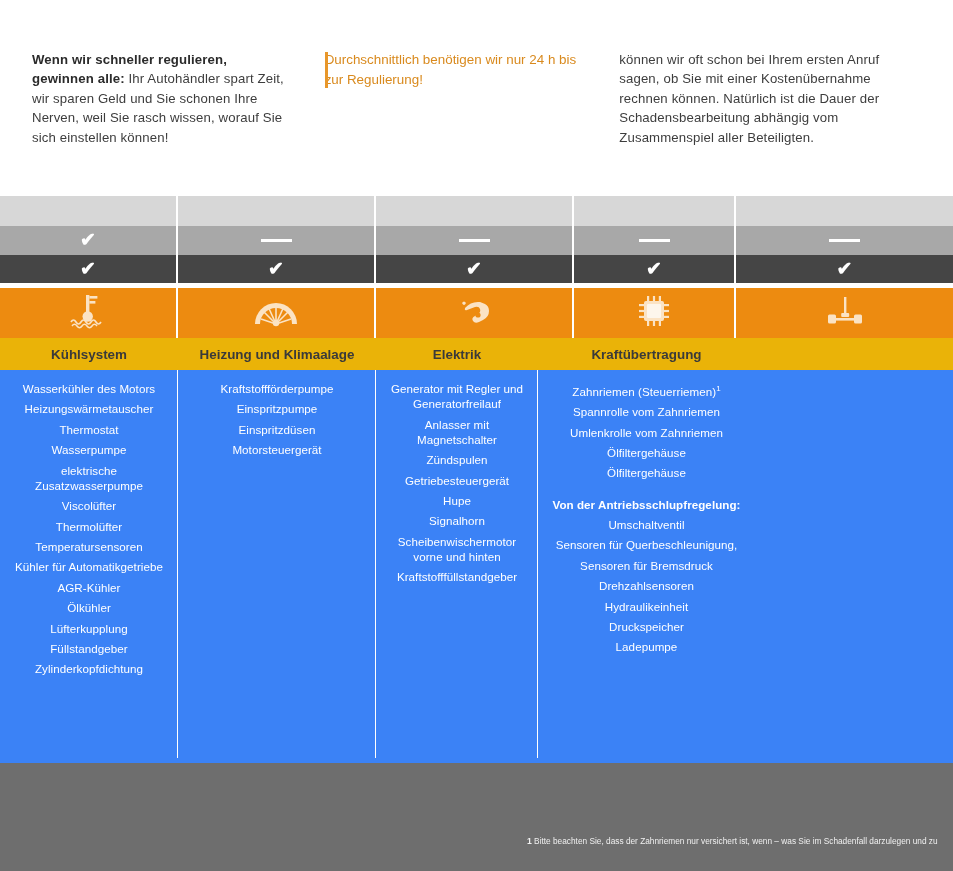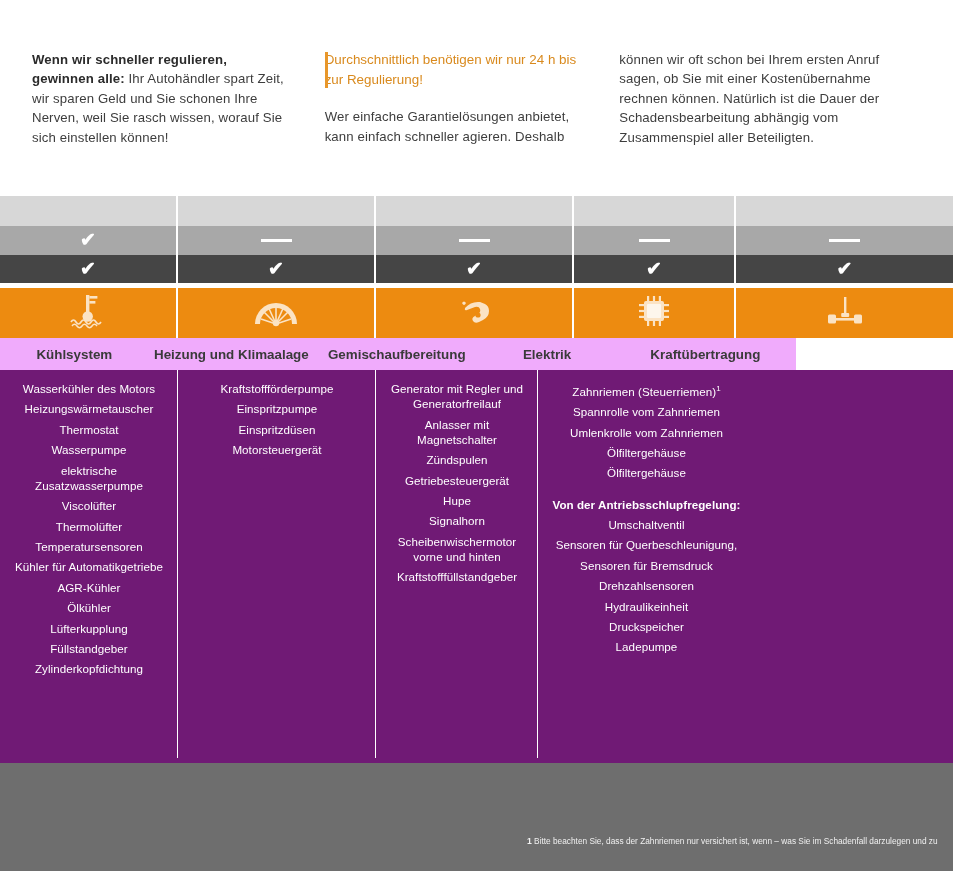--- a/index.html
+++ b/index.html
@@ -93,32 +93,32 @@
   .row-orange .cell {
     background: #ED8B10;
     height: 50px;
     display:flex; align-items:center; justify-content:center;
     border-right: 2px solid #ffffff;
   }
   .row-orange .cell:last-child { border-right:none; }
   .ico { display:block; }
 
   
-  .row-labels { display:flex; width:796px; height:32px; background:#f0abfc; }
+  .row-labels { display:flex; width:953px; height:32px; background:#eab308; }
   .row-labels .cell {
     height:32px;
     display:flex; align-items:center; justify-content:center;
     font-size: 13.4px; font-weight: bold; color:#3a3a3a;
   }
 
   
   .body {
     position: relative;
     display:flex; width:953px; height: 393px;
-    background: #701a75;
+    background: #3b82f6;
   }
   .body .col {
     position: relative;
     padding: 11px 8px 0 8px;
     text-align: center;
   }
   .body .col .divider {
     position:absolute; top:0; right:0; width:1px; height:388px;
     background:#ffffff;
   }
@@ -161,21 +161,20 @@
 
 <div class="page">
 
   <div class="intro">
     <div class="intro-cols">
       <div class="intro-col c1">
         <p><span class="lead">Wenn wir schneller regulieren, gewinnen alle:</span><span> Ihr Autohändler spart Zeit, wir sparen Geld und Sie schonen Ihre Nerven, weil Sie rasch wissen, worauf Sie sich einstellen können!</span></p>
       </div>
       <div class="intro-col c2">
         <div class="quote">Durchschnittlich benötigen wir nur 24 h bis zur Regulierung!</div>
-        <p>Wer einfache Garantielösungen anbietet, kann einfach schneller agieren. Deshalb</p>
       </div>
       <div class="intro-col c3">
         <p>können wir oft schon bei Ihrem ersten Anruf sagen, ob Sie mit einer Kostenübernahme rechnen können. Natürlich ist die Dauer der Schadensbearbeitung abhängig vom Zusammenspiel aller Beteiligten.</p>
       </div>
     </div>
   </div>
 
   <div class="table">
 
     <div class="hrow row-light">
@@ -295,21 +294,20 @@
             <rect x="6" y="22.5" width="8" height="9" rx="1.5" fill="#FBE3C4"></rect>
             <rect x="32" y="22.5" width="8" height="9" rx="1.5" fill="#FBE3C4"></rect>
           </svg>
         </span>
       </div>
     </div>
 
     <div class="row-labels">
       <div class="cell w1">Kühlsystem</div>
       <div class="cell w2">Heizung und Klimaalage</div>
-      <div class="cell w3">Gemischaufbereitung</div>
       <div class="cell w4">Elektrik</div>
       <div class="cell w5">Kraftübertragung</div>
     </div>
 
     <div class="body">
       <div class="col w1">
         <div class="divider"></div>
         <div class="item">Wasserkühler des Motors</div>
         <div class="item">Heizungswärmetauscher</div>
         <div class="item">Thermostat</div>

